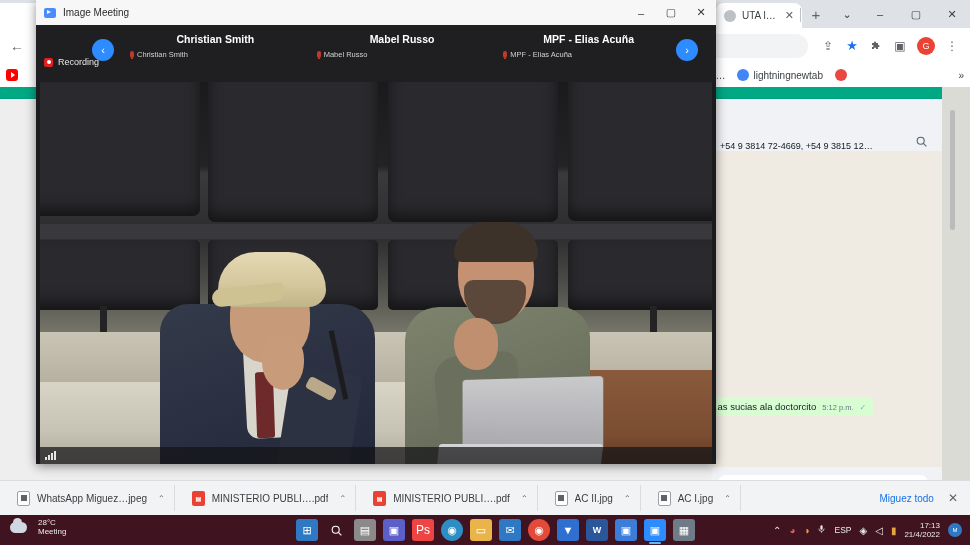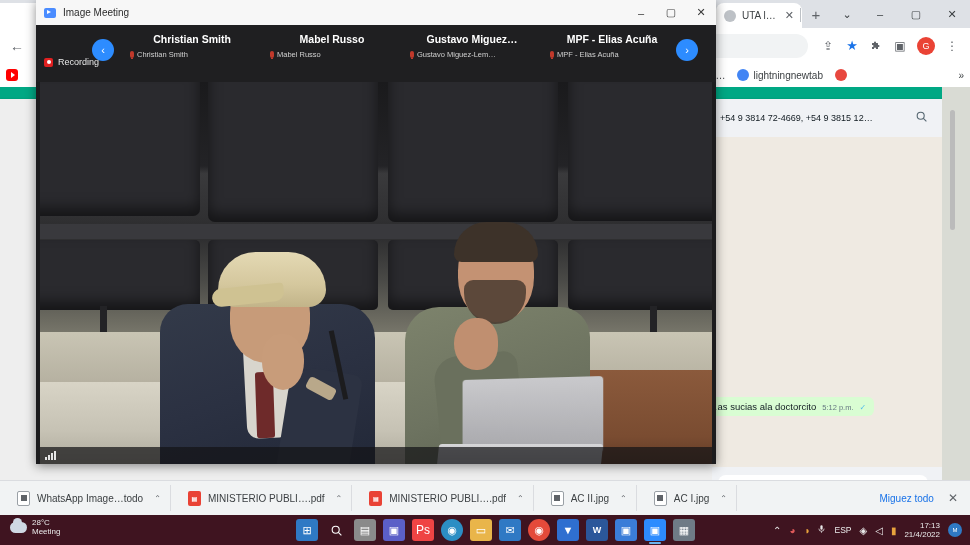--- a/index.html
+++ b/index.html
@@ -120,22 +120,22 @@
   }
   .wa-sidebar {
     position: absolute; left: 0; top: 0; width: 712px; height: 410px;
     background: #eeeeee;
   }
   .wa-chat {
     position: absolute; left: 712px; top: 0; width: 250px; height: 410px;
     background: #efeae2;
   }
   .wa-chat-header {
-    position: absolute; left: 0; top: 0; width: 250px; height: 38px;
-    background: #f0f2f5; display: flex; align-items: center; padding: 8px 8px;
+    position: absolute; left: 0; top: 0; width: 250px; height: 52px;
+    background: #f0f2f5; display: flex; align-items: flex-end; padding: 0 8px;
   }
   .wa-chat-title {
     flex: 1 1 auto; font-size: 9px; color: #111b21;
     overflow: hidden; text-overflow: ellipsis; white-space: nowrap;
   }
   .wa-hdr-ico { width: 22px; text-align: center; font-size: 12px; color: #54656f; }
   .wa-msg-area { position: absolute; left: 0; top: 38px; width: 250px; height: 330px; }
   .wa-bubble {
     position: absolute; left: -14px; top: 260px;
     background: #d9fdd3; border-radius: 6px;
@@ -397,21 +397,21 @@
   }
   .shelf-close { font-size: 12px; color: #5f6368; padding-right: 12px; }
 
   
   .taskbar {
     position: absolute; left: 0; top: 515px; width: 970px; height: 30px;
     background: #3f1420;
   }
   .tb-weather {
     position: absolute; left: 10px; top: 3px;
-    display: flex; align-items: center; gap: 5px;
+    display: flex; align-items: center; gap: 11px;
   }
   .cloud-ico {
     width: 17px; height: 11px; background: #cfd8e3;
     border-radius: 7px; position: relative;
   }
   .cloud-ico::before {
     content: ''; position: absolute; left: 3px; top: -4px;
     width: 9px; height: 9px; border-radius: 50%; background: #cfd8e3;
   }
   .wx-txt { line-height: 1.15; color: #eaeaea; font-size: 8px; }
@@ -545,21 +545,21 @@
           </div>
         </div>
       </div>
     </div>
     <div class="wa-right-strip"></div>
     <div class="wa-scrollbar"></div>
 
     <div class="shelf">
       <div class="dl-item">
         <span class="dl-ico img"></span>
-        <span class="dl-name">WhatsApp Image…todo</span>
+        <span class="dl-name">WhatsApp Miguez…jpeg</span>
         <span class="dl-caret">⌃</span>
       </div>
       <div class="dl-item">
         <span class="dl-ico pdf">▤</span>
         <span class="dl-name">MINISTERIO PUBLI….pdf</span>
         <span class="dl-caret">⌃</span>
       </div>
       <div class="dl-item">
         <span class="dl-ico pdf">▤</span>
         <span class="dl-name">MINISTERIO PUBLI….pdf</span>
@@ -603,27 +603,20 @@
             <div class="sp-sub">
               <span class="mic-ico"></span>
               <span>Christian Smith</span>
             </div>
           </div>
           <div class="sp-cell">
             <div class="sp-name">Mabel Russo</div>
             <div class="sp-sub">
               <span class="mic-ico"></span>
               <span>Mabel Russo</span>
-            </div>
-          </div>
-          <div class="sp-cell">
-            <div class="sp-name">Gustavo  Miguez…</div>
-            <div class="sp-sub">
-              <span class="mic-ico"></span>
-              <span>Gustavo Miguez-Lem…</span>
             </div>
           </div>
           <div class="sp-cell">
             <div class="sp-name">MPF - Elias Acuña</div>
             <div class="sp-sub">
               <span class="mic-ico"></span>
               <span>MPF - Elias Acuña</span>
             </div>
           </div>
         </div>

